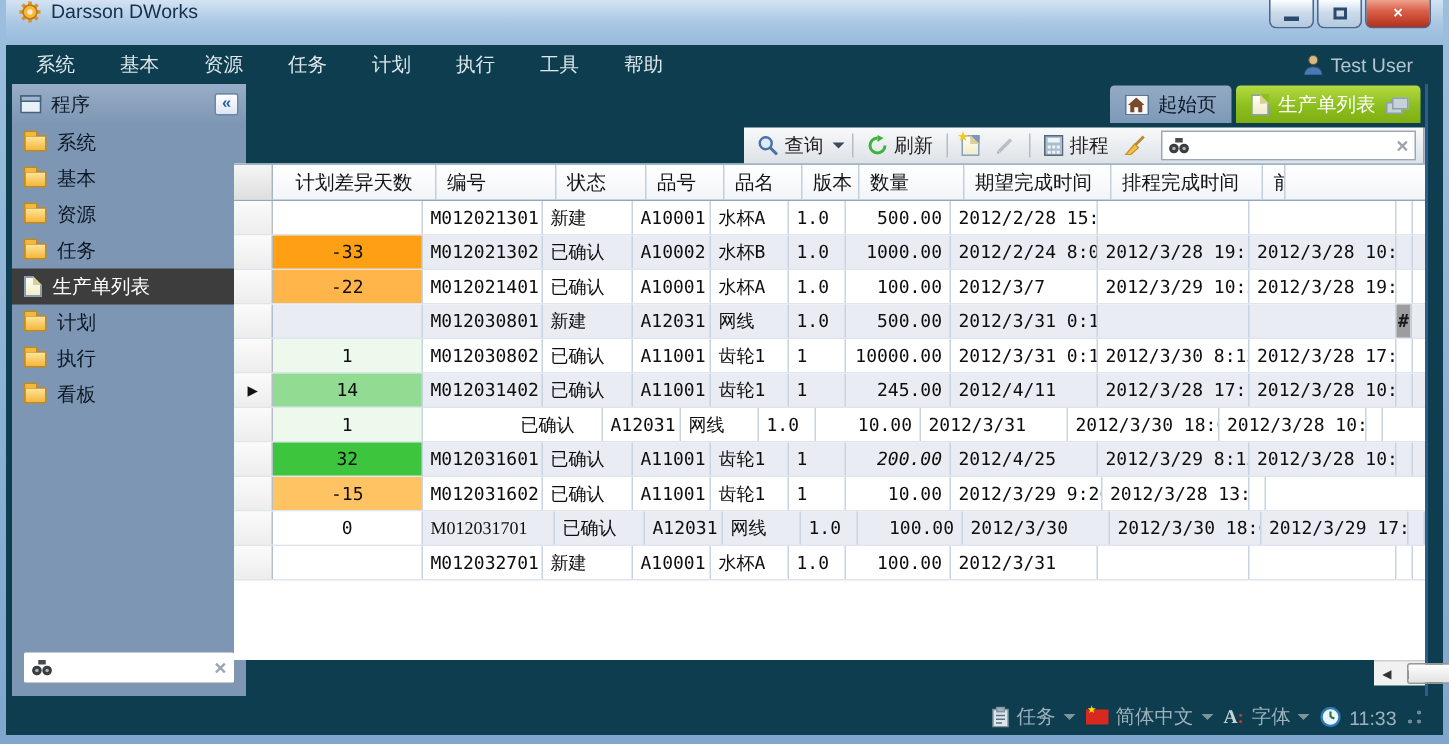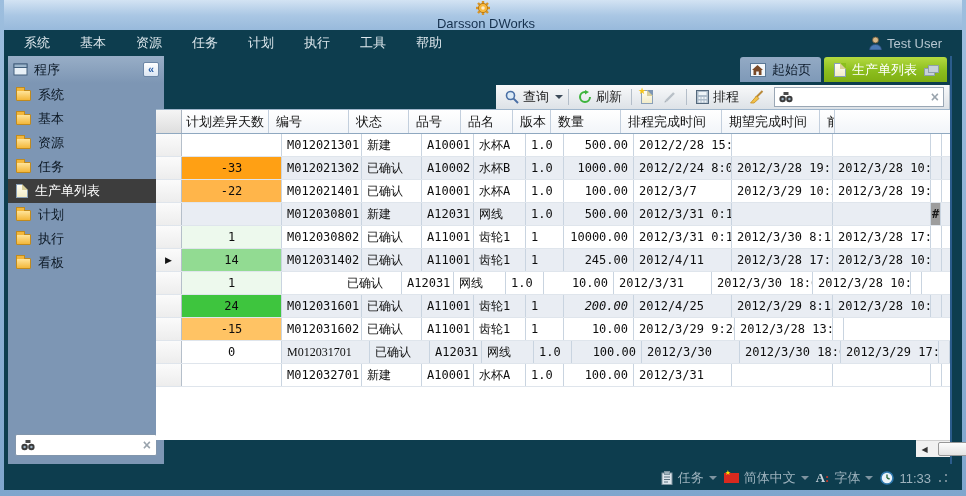--- a/index.html
+++ b/index.html
@@ -3,21 +3,21 @@
 <meta charset="utf-8">
 <style>
   * { margin:0; padding:0; box-sizing:border-box; }
   html,body { background:#444; }
   body { font-family:"Liberation Sans","DejaVu Sans",sans-serif; }
   #win { position:relative; width:966px; height:496px; background:linear-gradient(#9dbede,#7fa6cd); overflow:hidden; }
 
   
   .titlebar { position:absolute; left:4px; top:0; right:4px; height:34px;
     background:linear-gradient(#d3e3f3,#aac7e4 45%,#93b6d9);
-    display:flex; align-items:center; padding:0 8px;flex-direction:column; }
+    display:flex; align-items:flex-start; padding:0 8px; }
   .title-text { font-size:13px; color:#15304d; margin-left:6px; }
   .winbtns { margin-left:auto; display:flex; gap:2px; align-self:flex-start; }
   .winbtn { width:30px; height:19px; border:1px solid #49688c; border-top:none; border-radius:0 0 5px 5px;
     background:linear-gradient(#fdfeff,#cddcec 45%,#b4c9de); display:flex; align-items:center; justify-content:center;
     color:#2a4a6e; font-size:11px; font-weight:bold; }
   .winbtn.close { width:44px; background:linear-gradient(#f0a18d,#d9604a 40%,#b3301c); color:#fff; }
   .glyph-min { width:10px; height:3px; background:#2a4a6e; margin-top:7px; }
   .glyph-max { width:9px; height:8px; border:2px solid #2a4a6e; }
 
   
@@ -314,29 +314,29 @@
             <input value="" style="">
             <span class="clear-x">×</span>
           </div>
         </div>
         <div class="toolfill"></div>
       </div>
 
       <div class="tablewrap">
         <div class="thead" id="thead">
             <div class="th corner"></div>
-            <div class="th" style="width: 87px; justify-content: center;">计划差异天数</div>
+            <div class="th" style="width: 109px; justify-content: center;">计划差异天数</div>
             <div class="th" style="width: 80px;">编号</div>
             <div class="th" style="width: 60px;">状态</div>
             <div class="th" style="width: 52px;">品号</div>
             <div class="th" style="width: 52px;">品名</div>
             <div class="th" style="width: 38px;">版本</div>
             <div class="th" style="width: 70px;">数量</div>
+            <div class="th" style="width: 98px;">期望完成时间</div>
             <div class="th" style="width: 101px;">排程完成时间</div>
-            <div class="th" style="width: 98px;">期望完成时间</div>
             <div class="th" style="width: 10px;">前</div>
           </div>
         <div id="tbody">
             <div class="tr">
               <div class="rowhdr"></div>
               <div class="td c-diff" style="width: 100px;"></div>
               <div class="td c-code" style="width: 80px;">M012021301</div>
               <div class="td c-status" style="width: 60px;">新建</div>
               <div class="td c-item_no" style="width: 52px;">A10001</div>
               <div class="td c-item_name" style="width: 52px;">水杯A</div>
@@ -426,21 +426,21 @@
               <div class="td c-item_name" style="width: 52px;">网线</div>
               <div class="td c-version" style="width: 38px;">1.0</div>
               <div class="td c-qty" style="width: 70px;">10.00</div>
               <div class="td c-due" style="width: 98px;">2012/3/31</div>
               <div class="td c-sched_end" style="width: 101px;">2012/3/30 18:00</div>
               <div class="td c-sched_start" style="width: 98px;">2012/3/28 10:52</div>
               <div class="td c-clip" style="width: 10px;"></div>
             </div>
             <div class="tr alt">
               <div class="rowhdr"></div>
-              <div class="td c-diff" style="width: 100px; background: rgb(62, 197, 62);">24</div>
+              <div class="td c-diff" style="width: 100px; background: rgb(62, 197, 62);">32</div>
               <div class="td c-code" style="width: 80px;">M012031601</div>
               <div class="td c-status" style="width: 60px;">已确认</div>
               <div class="td c-item_no" style="width: 52px;">A11001</div>
               <div class="td c-item_name" style="width: 52px;">齿轮1</div>
               <div class="td c-version" style="width: 38px;">1</div>
               <div class="td c-qty" style="width: 70px; font-style: italic;">200.00</div>
               <div class="td c-due" style="width: 98px;">2012/4/25</div>
               <div class="td c-sched_end" style="width: 101px;">2012/3/29 8:15</div>
               <div class="td c-sched_start" style="width: 98px;">2012/3/28 10:52</div>
               <div class="td c-clip" style="width: 10px;"></div>

